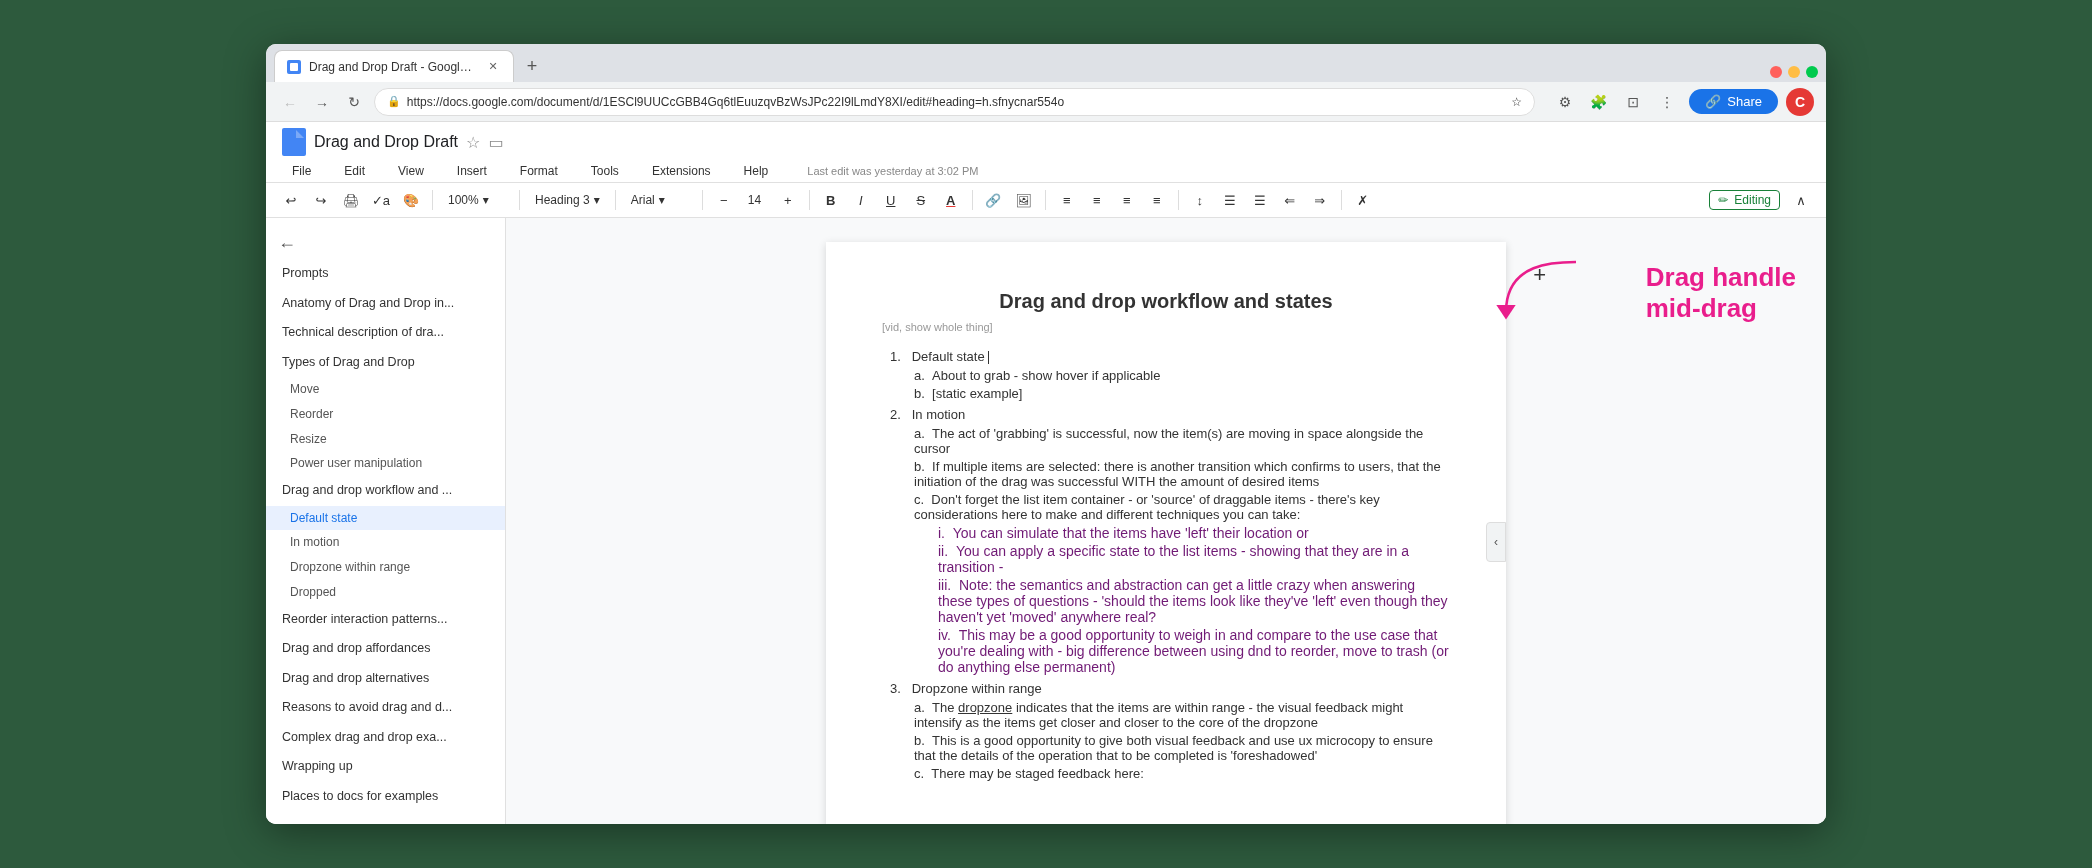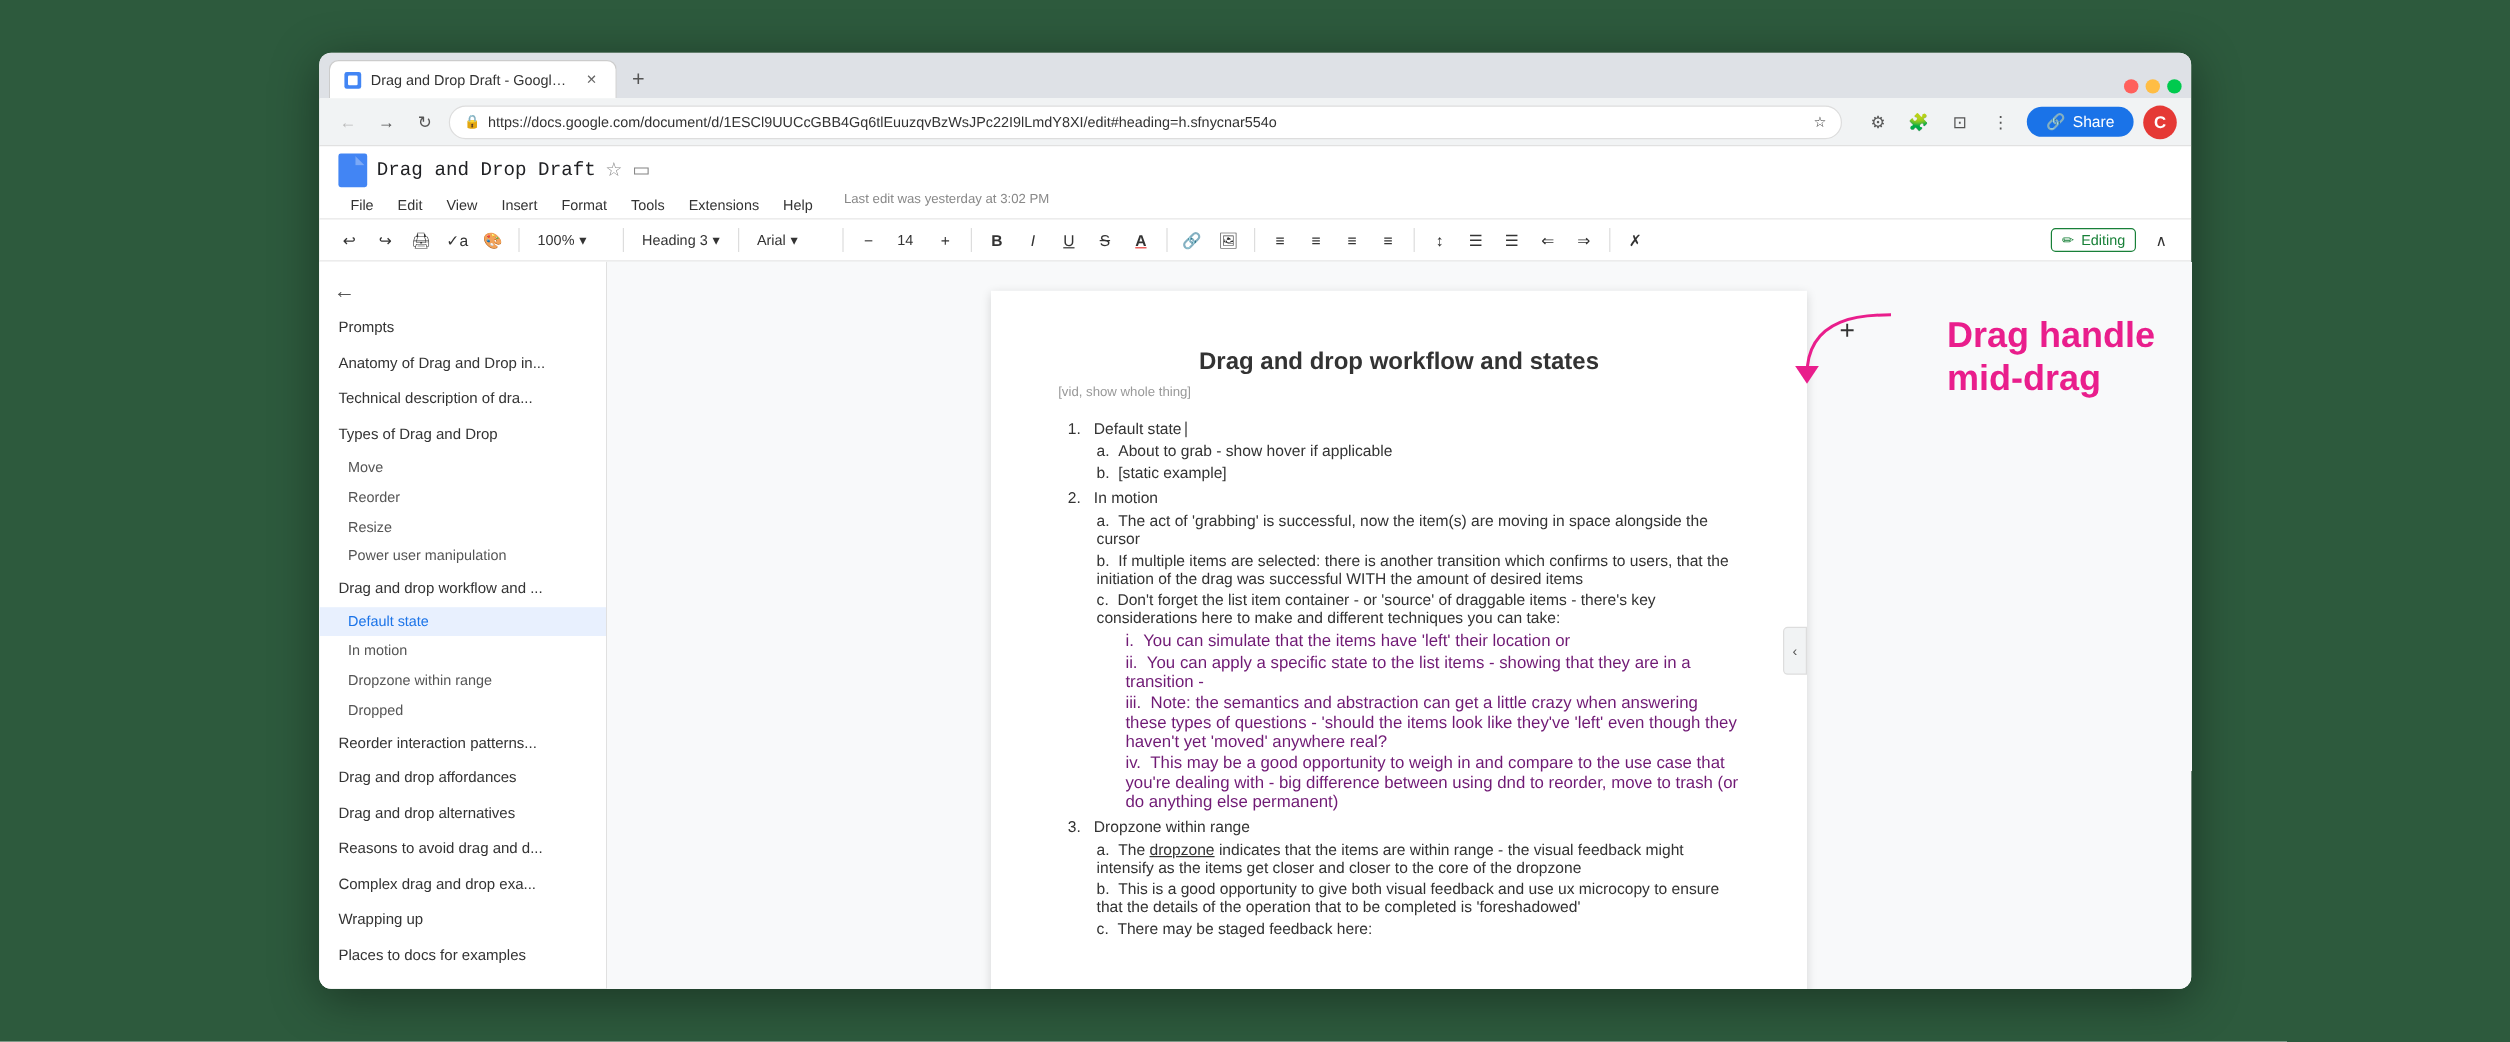--- a/index.html
+++ b/index.html
@@ -215,28 +215,28 @@
       position: absolute;
       top: 2px; right: 2px;
       width: 8px; height: 8px;
       background: white;
       opacity: 0.3;
       clip-path: polygon(0 0, 100% 100%, 0 100%);
     }
     .docs-title {
       font-size: 16px;
       color: #202124;
-      font-family: Liberation Mono, monospace;
+      font-family: Liberation Sans, sans-serif;
     }
     .docs-star { font-size: 16px; color: #888; cursor: pointer; }
     .docs-drive { font-size: 16px; color: #888; cursor: pointer; }
     .docs-menu-row {
       display: flex;
-      align-items: flex-start;
-      gap: 0;
+      align-items: center;
+      gap: 13px;
     }
     .menu-item {
       padding: 4px 10px;
       font-size: 12px;
       color: #333;
       cursor: pointer;
       border-radius: 4px;
     }
     .last-edit {
       font-size: 11px;
@@ -616,21 +616,21 @@
 
         <div style="position:absolute; right:-290px; top:20px; display:flex; flex-direction:column; align-items:flex-start;">
           <svg width="90" height="90" style="position:absolute; right:210px; top:-10px;">
             <path d="M 80 10 C 60 10, 10 10, 10 60" stroke="#e91e8c" stroke-width="2.5" fill="none" marker-end="url(#arrowhead)"></path>
             <defs>
               <marker id="arrowhead" markerWidth="8" markerHeight="8" refX="3" refY="4" orient="auto">
                 <path d="M 0 0 L 6 4 L 0 8 Z" fill="#e91e8c"></path>
               </marker>
             </defs>
           </svg>
-          <div style="font-size:30px; font-weight:bold; color:#e91e8c; line-height:1.2; white-space:nowrap;">Drag handle<br>mid-drag</div>
+          <div style="font-size:26px; font-weight:bold; color:#e91e8c; line-height:1.2; white-space:nowrap;">Drag handle<br>mid-drag</div>
         </div>
 
         <div style="position:relative; width:680px; height:18px; margin-top:4px;">
           
         </div>
 
       </div>
     </div>
 
   </div>

